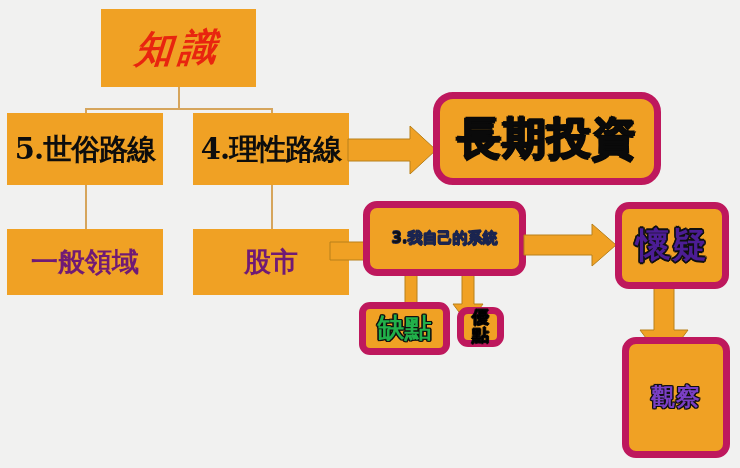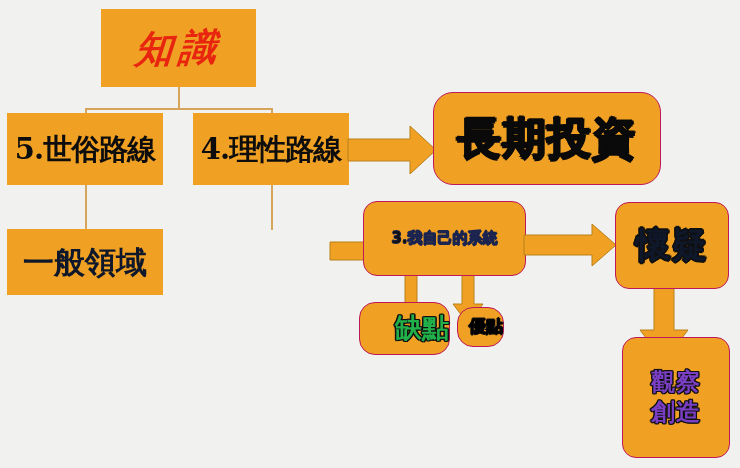--- a/index.html
+++ b/index.html
@@ -22,47 +22,47 @@
     background: #f0a124;
     box-sizing: border-box;
     display: flex;
     align-items: center;
     justify-content: center;
     text-align: center;
     line-height: 1.05;
   }
   .box.rounded {
     border-radius: 14px;
-    border: 1px solid #be185d;
+    border: 7px solid #be185d;
   }
   .box.rounded-lg { border-radius: 20px; }
-  .box.rounded-sm { border-radius: 16px; justify-content: flex-end; }
+  .box.rounded-sm { border-radius: 11px; }
 
   
   .t-brush {
     color: #e8250f;
     font-family: "DejaVu Serif", "Liberation Serif", serif;
     font-weight: 700;
     font-size: 38px;
     letter-spacing: 6px;
     font-style: italic;
     transform: skewX(-6deg) rotate(-2deg);
   }
   .t-heavy {
     color: #0d0d0d;
     font-family: "DejaVu Serif", "Liberation Serif", serif;
     font-weight: 700;
     font-size: 29px;
     letter-spacing: -1px;
   }
   .t-heavy-sm {
-    color: #0f172a;
+    color: #701a75;
     font-family: "DejaVu Serif", "Liberation Serif", serif;
     font-weight: 700;
-    font-size: 31px;
+    font-size: 27px;
     letter-spacing: 0px;
   }
   .t-jumbo {
     color: #0a0a0a;
     font-family: "DejaVu Sans", "Liberation Sans", sans-serif;
     font-weight: 700;
     font-size: 44px;
     letter-spacing: 1px;
     text-shadow:
        1.5px 0 0 #0a0a0a, -1.5px 0 0 #0a0a0a,
@@ -94,21 +94,21 @@
   .t-navy-mid {
     color: #000000;
     font-family: "DejaVu Sans", "Liberation Sans", sans-serif;
     font-weight: 700;
     font-size: 17px;
     text-shadow:
        1px 0 0 #0d0d0d, -1px 0 0 #0d0d0d,
        0 1px 0 #0d0d0d, 0 -1px 0 #0d0d0d;
   }
   .t-purple {
-    color: #0f172a;
+    color: #4c1d95;
     font-family: "DejaVu Sans", "Liberation Sans", sans-serif;
     font-weight: 700;
     font-size: 35px;
     letter-spacing: 1px;
     text-shadow:
        1.6px 0 0 #101010, -1.6px 0 0 #101010,
        0 1.6px 0 #101010, 0 -1.6px 0 #101010,
        1.2px 1.2px 0 #101010, -1.2px -1.2px 0 #101010,
        1.2px -1.2px 0 #101010, -1.2px 1.2px 0 #101010;
   }
@@ -185,20 +185,23 @@
   </div>
 
   <div class="box rounded rounded-lg" style="left:433px; top:92px; width:228px; height:93px;">
     <span class="t-jumbo">長期投資</span>
   </div>
 
   <div class="box" style="left:7px; top:229px; width:156px; height:66px;">
     <span class="t-heavy-sm">一般領域</span>
   </div>
 
+  <div class="box" style="left:193px; top:229px; width:156px; height:66px;">
+    <span class="t-heavy-sm">股市</span>
+  </div>
 
   <div class="arrow" style="left:330px; top:229px;">
     <svg width="62" height="44" viewBox="0 0 62 44">
       <polygon points="0,13 40,13 40,2 60,22 40,42 40,31 0,31" fill="#f0a124" stroke="#b8801a" stroke-width="1"></polygon>
     </svg>
   </div>
 
   <div class="box rounded" style="left:363px; top:201px; width:163px; height:75px;">
     <span class="t-navy">
       <span class="num">3.</span><span>我自己的系統</span>
@@ -219,17 +222,16 @@
     <span class="t-green">缺點</span>
   </div>
 
   <div class="box rounded rounded-sm" style="left:457px; top:307px; width:47px; height:40px;">
     <span class="t-navy-mid">優點</span>
   </div>
 
   <div class="box rounded" style="left:622px; top:337px; width:108px; height:121px;">
     <span class="t-purple-sm stack">
       <span>觀察</span>
-      <span>創造</span>
     </span>
   </div>
 
 </div>
 
 </body></html>

